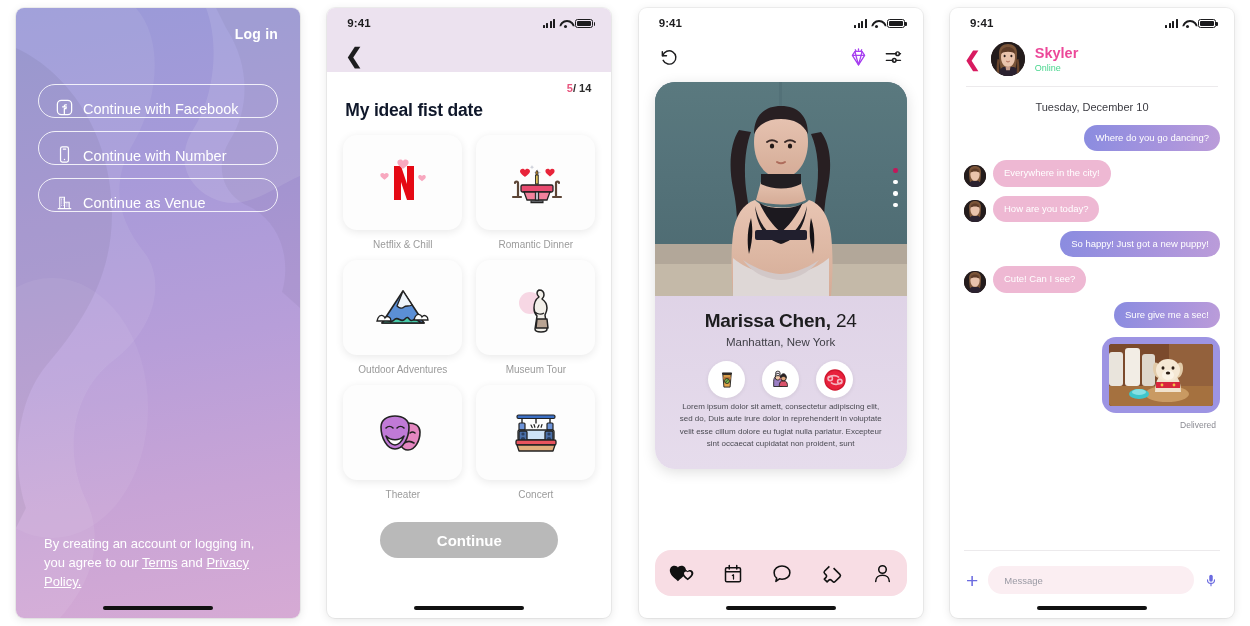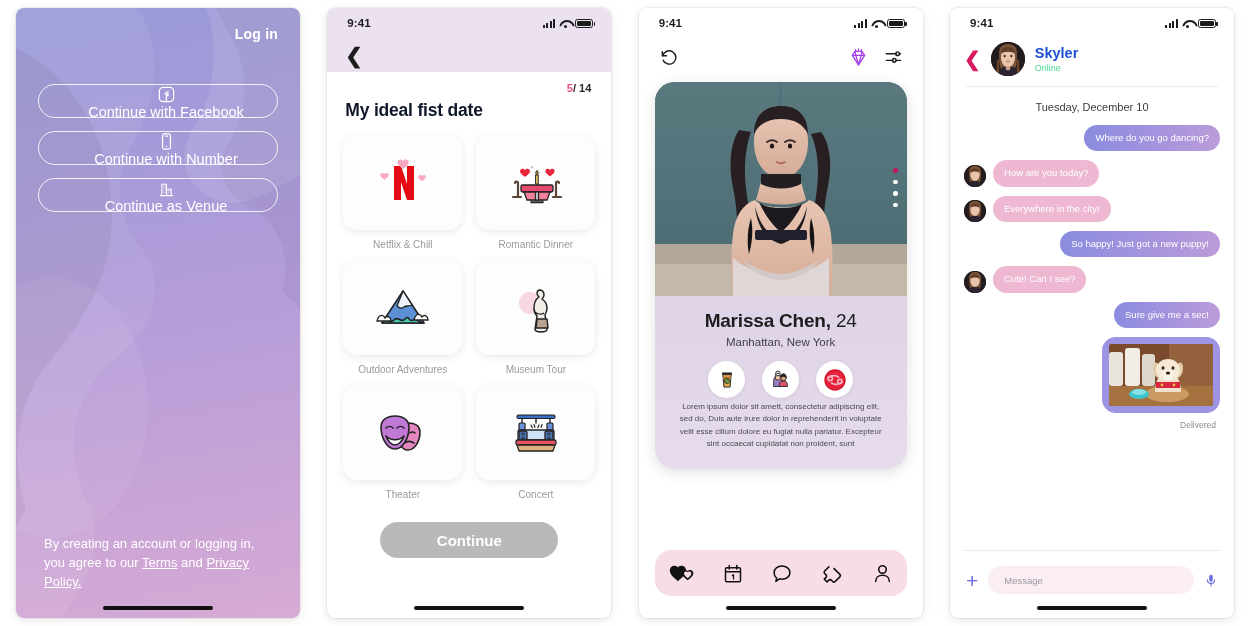--- a/index.html
+++ b/index.html
@@ -85,22 +85,22 @@
     line-height: 1;
   }
   .brand-rule { width: 38px; height: 2.5px; background:#fff; border-radius:2px; margin: 16px 0 0 98px; }
   .tagline {
     color:#fff; font-size: 11.5px; text-align:center; margin-top: 18px;
     width: 100%; letter-spacing:.1px; opacity:.97;
   }
   .ob-buttons { margin-top: 42px; padding: 0 22px; display:flex; flex-direction:column; gap: 13px; }
   .ob-btn {
     height: 34px; border: 1.3px solid rgba(255,255,255,.85);
-    border-radius: 20px; display:flex; align-items:center; 
-    padding-left: 16px; color:#fff; font-size: 14.5px; cursor:pointer;flex-direction:column;
+    border-radius: 20px; display:flex; align-items:flex-end; gap: 9px;
+    padding-left: 16px; color:#fff; font-size: 14.5px; cursor:pointer;
   }
   .ob-btn .lbl { flex: 0 0 auto; }
   .legal {
     margin-top:auto; margin-bottom: 26px; padding: 0 28px;
     color:#fff; font-size: 13px; line-height: 1.45;
   }
   .legal a { color:#fff; text-decoration: underline; }
 
   
   #scr-picker { background:#fff; }
@@ -162,21 +162,21 @@
   .dc-tab { cursor:pointer; display:flex; align-items:center; justify-content:center; }
 
   
   #scr-chat { background:#fff; }
   .ch-header { display:flex; align-items:center; gap: 10px; padding: 4px 16px 10px 14px; }
   .ch-back { color:#d81b60; font-size: 20px; font-weight: 800; line-height:1; cursor:pointer; }
   .ch-avatar {
     width: 34px; height: 34px; border-radius:50%; overflow:hidden; flex:0 0 auto;
     background:#3a2a28;
   }
-  .ch-name { font-size: 14.5px; font-weight: 600; color:#1d4ed8; line-height:1.15; }
+  .ch-name { font-size: 14.5px; font-weight: 600; color:#ec4899; line-height:1.15; }
   .ch-status { font-size: 9px; color:#49d68e; margin-top: 1px; }
   .ch-divider { height:1px; background:#eceaec; margin: 0 16px; }
   .ch-date { text-align:center; font-size: 11px; color:#3b3b42; margin: 14px 0 12px; }
   .ch-thread { padding: 0 14px; display:flex; flex-direction:column; gap: 9px; }
   .row { display:flex; align-items:flex-end; gap: 7px; }
   .row.me { justify-content:flex-end; }
   .row.them { justify-content:flex-start; }
   .mini-av { width: 22px; height: 22px; border-radius:50%; overflow:hidden; flex:0 0 auto; background:#3a2a28; }
   .bubble {
     max-width: 70%; padding: 7px 11px; border-radius: 14px;
@@ -617,34 +617,34 @@
       <div class="row them">
         <span class="mini-av">
           <svg viewBox="0 0 22 22" width="22" height="22" aria-hidden="true">
               <rect width="22" height="22" fill="#241c1c"></rect>
               <path d="M5 7c0-4 2.6-6 6-6s6 2 6 6c0 5-.6 9-1.4 12H6.4C5.6 16 5 12 5 7z" fill="#7a5438"></path>
               <path d="M11 4c3.2 0 4.6 2 4.6 5.2 0 4-2 6.6-4.6 6.6S6.4 13.2 6.4 9.2C6.4 6 7.8 4 11 4z" fill="#e9c3ac"></path>
               <path d="M6.4 8c0-3.2 2-4.6 4.6-4.6S15.6 4.8 15.6 8c-1.4-2-7.8-2-9.2 0z" fill="#5e3c28"></path>
               <path d="M7.6 16c-2 1-3 3-3 6h12.8c0-3-1-5-3-6z" fill="#2b2230"></path>
             </svg>
         </span>
-        <div class="bubble them">How are you today?</div>
+        <div class="bubble them">Everywhere in the city!</div>
       </div>
 
       <div class="row them">
         <span class="mini-av">
           <svg viewBox="0 0 22 22" width="22" height="22" aria-hidden="true">
               <rect width="22" height="22" fill="#241c1c"></rect>
               <path d="M5 7c0-4 2.6-6 6-6s6 2 6 6c0 5-.6 9-1.4 12H6.4C5.6 16 5 12 5 7z" fill="#7a5438"></path>
               <path d="M11 4c3.2 0 4.6 2 4.6 5.2 0 4-2 6.6-4.6 6.6S6.4 13.2 6.4 9.2C6.4 6 7.8 4 11 4z" fill="#e9c3ac"></path>
               <path d="M6.4 8c0-3.2 2-4.6 4.6-4.6S15.6 4.8 15.6 8c-1.4-2-7.8-2-9.2 0z" fill="#5e3c28"></path>
               <path d="M7.6 16c-2 1-3 3-3 6h12.8c0-3-1-5-3-6z" fill="#2b2230"></path>
             </svg>
         </span>
-        <div class="bubble them">Everywhere in the city!</div>
+        <div class="bubble them">How are you today?</div>
       </div>
 
       <div class="row me">
         <div class="bubble me">So happy! Just got a new puppy!</div>
       </div>
 
       <div class="row them">
         <span class="mini-av">
           <svg viewBox="0 0 22 22" width="22" height="22" aria-hidden="true">
               <rect width="22" height="22" fill="#241c1c"></rect>

